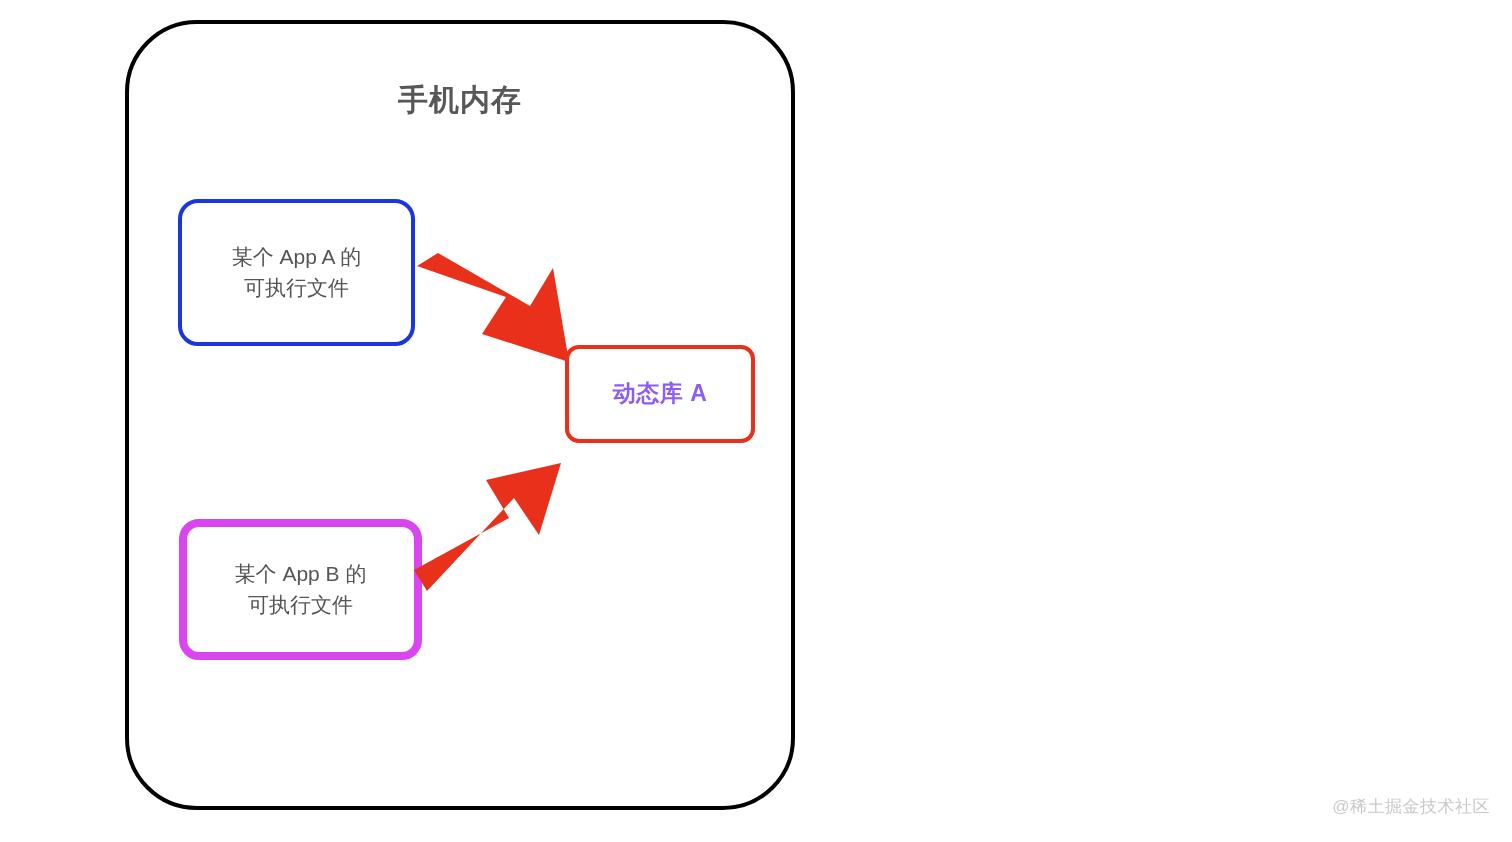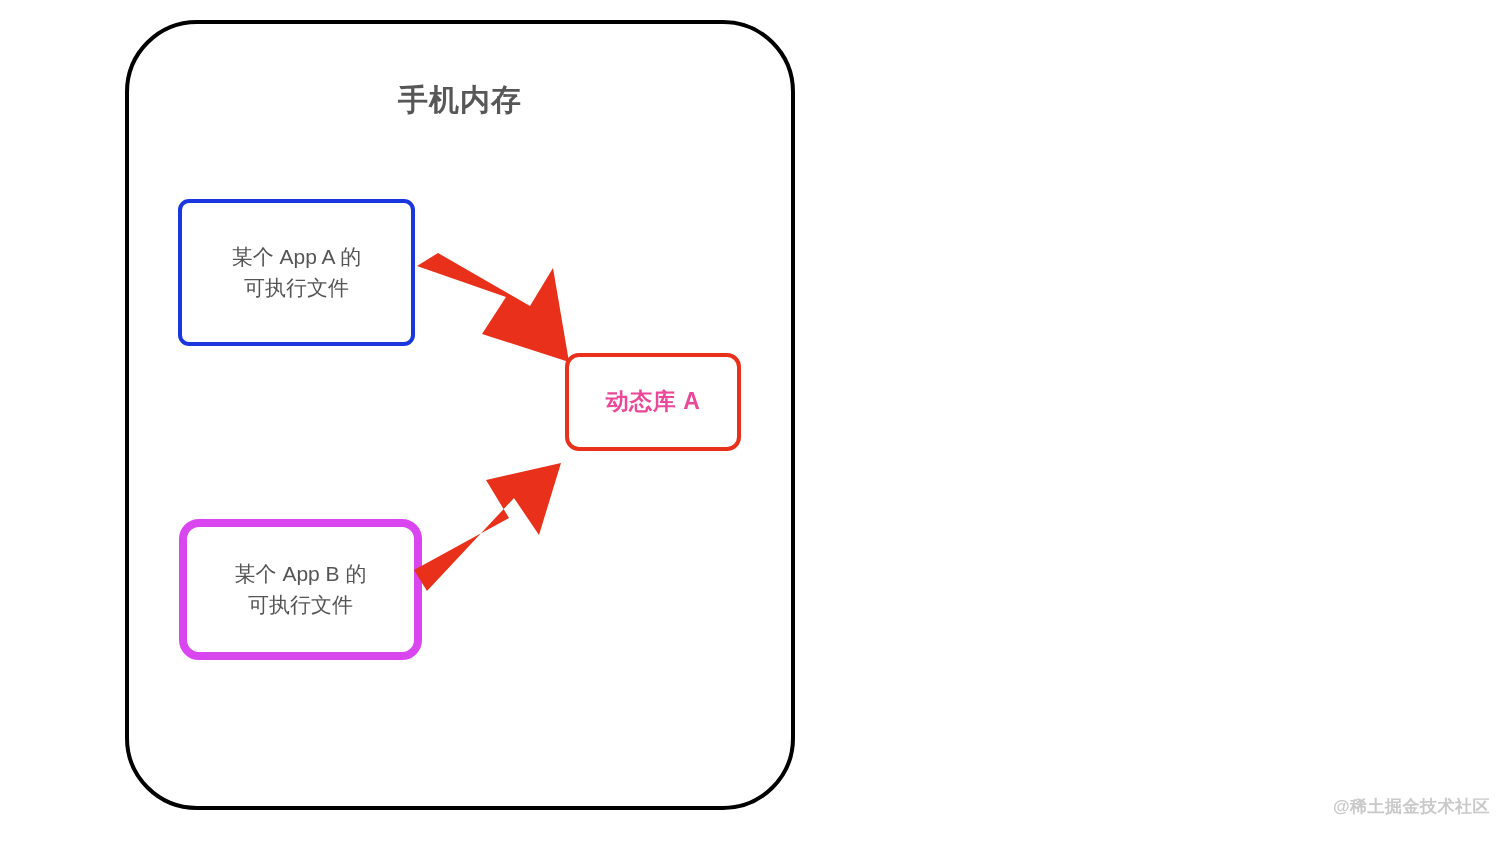--- a/index.html
+++ b/index.html
@@ -68,46 +68,46 @@
     display: block;
     padding: 0 8px;
   }
 
   .node-app-a {
     left: 178px;
     top: 199px;
     width: 237px;
     height: 147px;
     border: 4px solid #1a36de;
-    border-radius: 11px;
+    border-radius: 20px;
     font-size: 21px;
     color: #555555;
   }
 
   .node-app-b {
     left: 179px;
     top: 519px;
     width: 243px;
     height: 141px;
     border: 8px solid #d946ef;
     border-radius: 20px;
     font-size: 21px;
     color: #555555;
   }
 
   .node-dylib {
     left: 565px;
-    top: 353px;
-    width: 176px;
+    top: 345px;
+    width: 190px;
     height: 98px;
     border: 4px solid #e8301a;
     border-radius: 14px;
     font-size: 23px;
     font-weight: bold;
-    color: #ec4899;
+    color: #8b5cf6;
     letter-spacing: 0.5px;
   }
 
   
   .arrows {
     position: absolute;
     left: 0;
     top: 0;
     width: 1512px;
     height: 842px;
@@ -116,21 +116,20 @@
 
   
   .watermark {
     position: absolute;
     right: 22px;
     bottom: 24px;
     font-size: 17px;
     color: #c9c9c9;
     white-space: nowrap;
     letter-spacing: 0.5px;
-    font-weight: bold;
   }
 </style>
 </head>
 <body>
 
 <div id="canvas">
 
   <div class="memory-container"></div>
 
   <div class="memory-title">手机内存</div>

